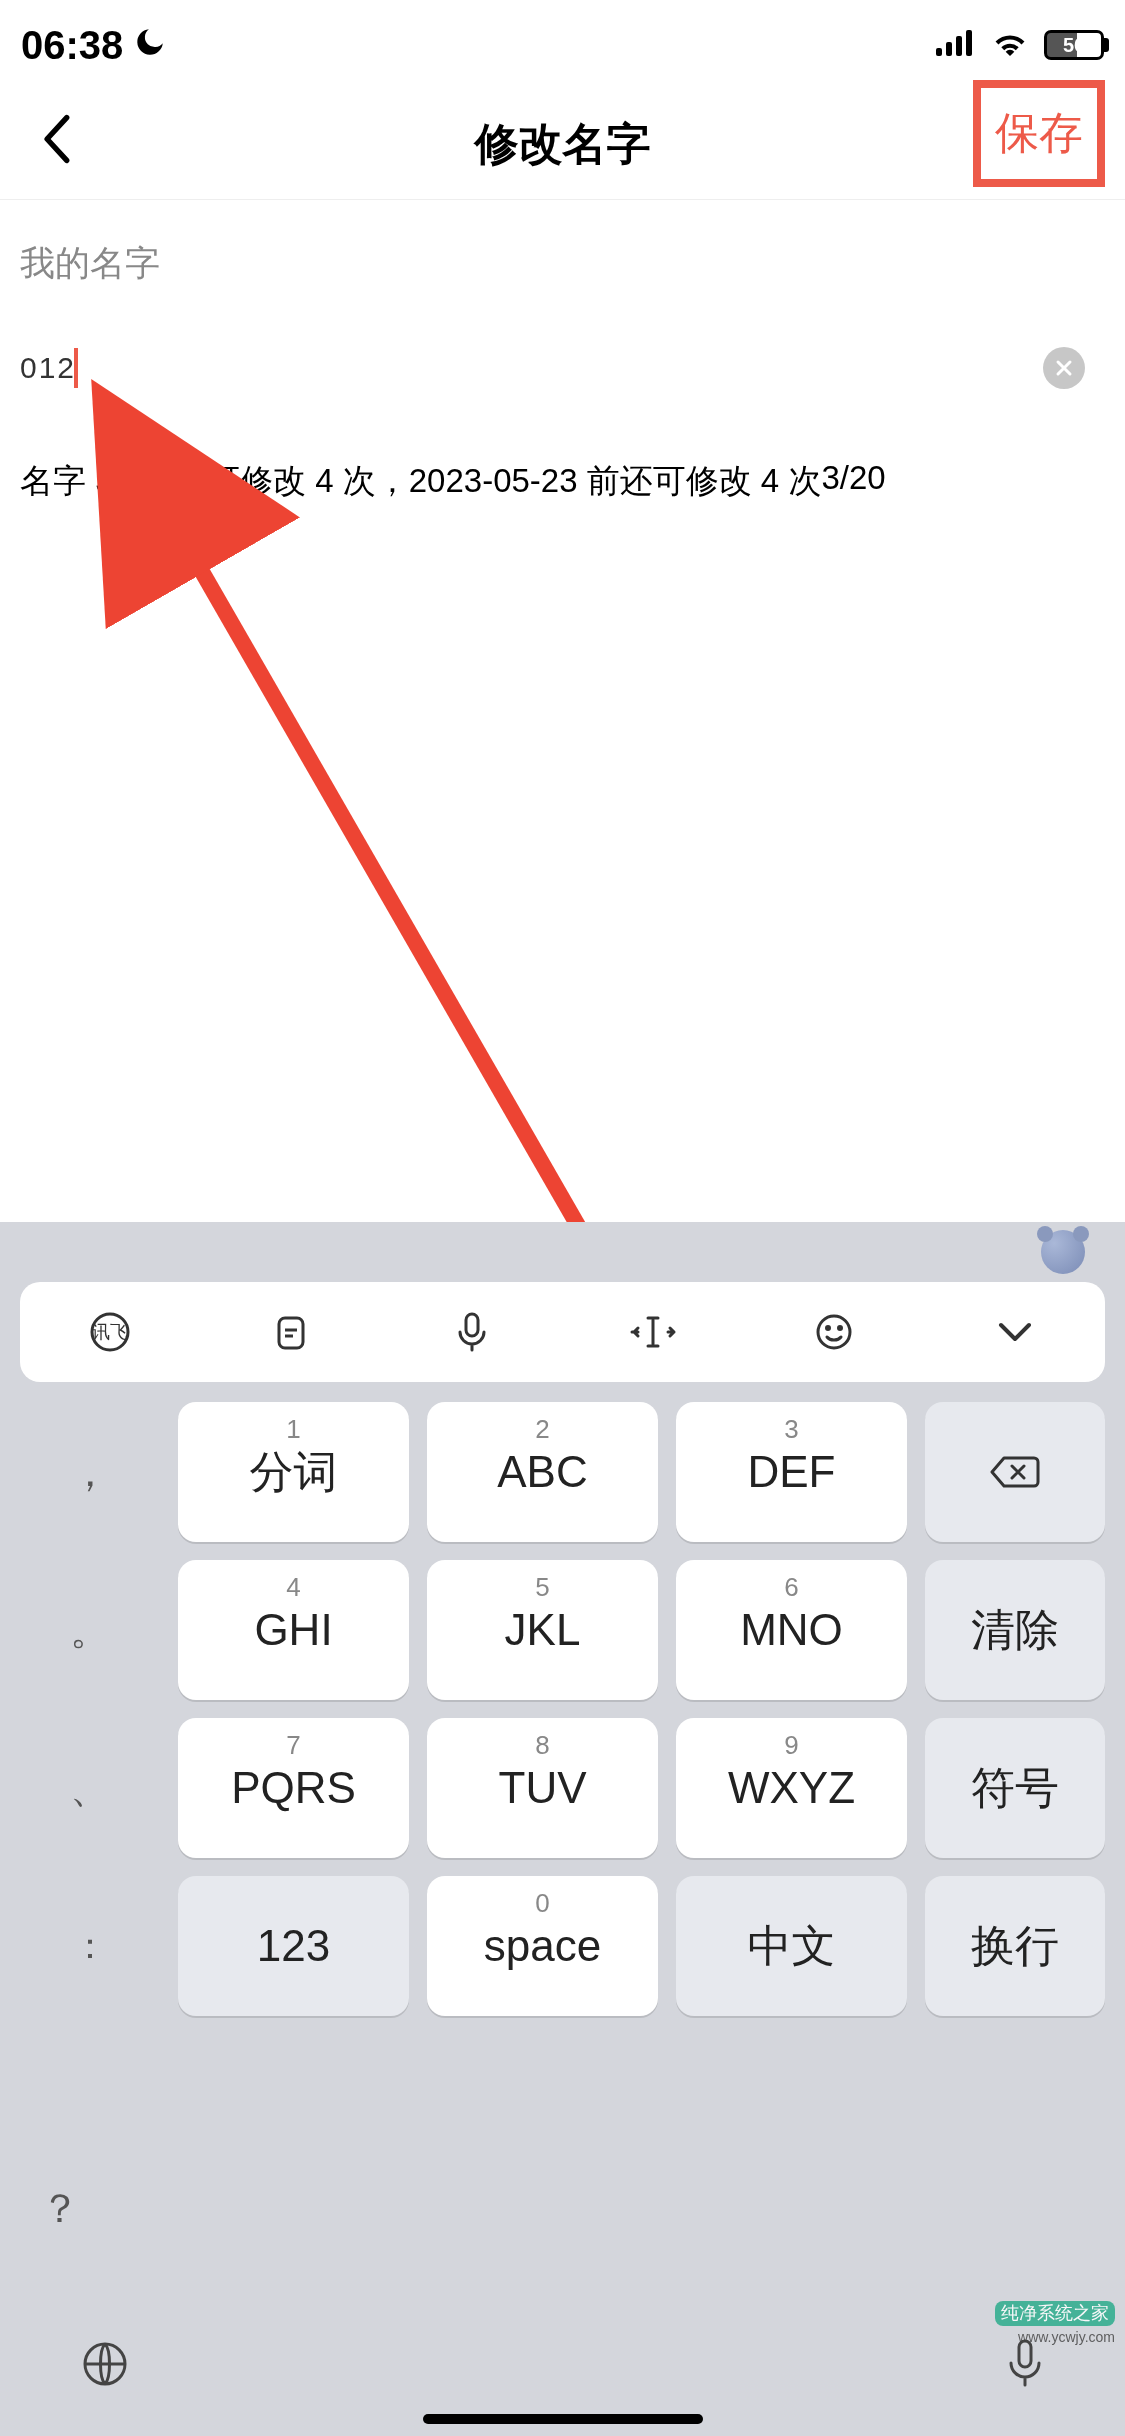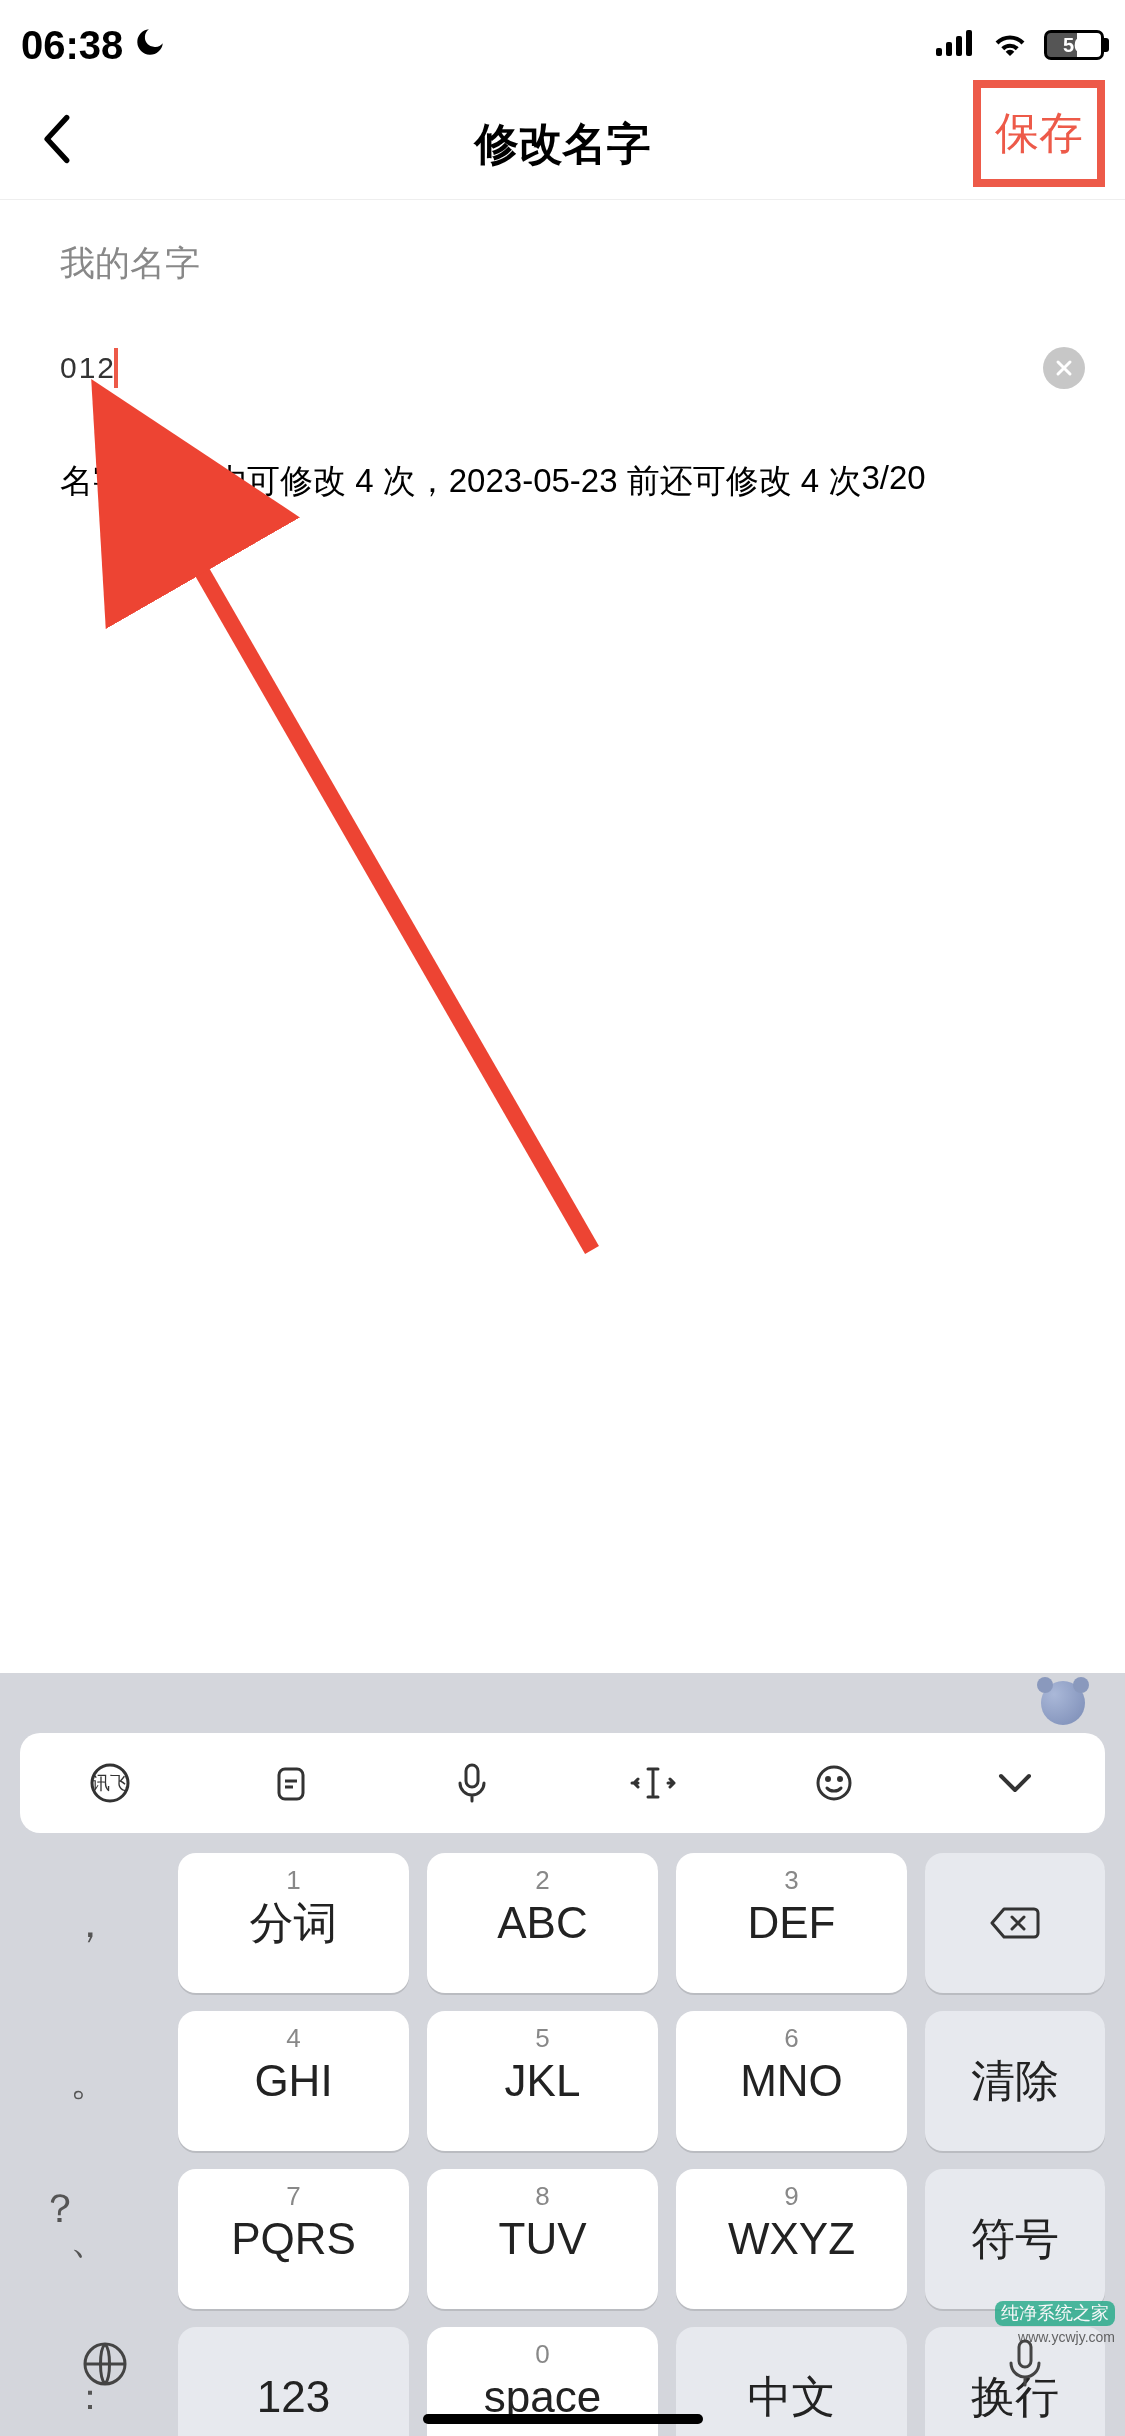--- a/index.html
+++ b/index.html
@@ -12,33 +12,33 @@
 .battery-box { width: 60px; height: 30px; border: 3px solid #000; border-radius: 7px; position: relative; display: flex; align-items: center; justify-content: center; font-size: 20px; font-weight: 700; background: linear-gradient(to right, #555 56%, transparent 56%); }
 .battery-box::after { content: ''; position: absolute; right: -8px; width: 5px; height: 14px; background: #000; border-radius: 0 3px 3px 0; }
 
 
 .nav-bar { height: 110px; display: flex; align-items: center; position: relative; border-bottom: 1px solid #eee; }
 .back { position: absolute; left: 30px; font-size: 50px; font-weight: 400; padding: 10px; }
 .title { flex: 1; text-align: center; font-size: 44px; font-weight: 600; }
 .save { position: absolute; right: 20px; top: -10px; border: 8px solid #ed5a49; padding: 16px 14px; font-size: 44px; color: #ed5a49; font-weight: 500; }
 
 
-.content { padding: 30px 40px 0 60px; }
+.content { padding: 30px 40px 0 20px; }
 .section-label { font-size: 35px; color: #888; margin-top: 10px; }
 .input-row { display: flex; align-items: center; margin-top: 60px; position: relative; }
 .cursor { display: inline-block; width: 4px; height: 40px; background: #ed5a49; margin-left: -2px; animation: blink 1s infinite; }
 @keyframes blink { 50% { opacity: 0; } }
 .clear-btn { width: 42px; height: 42px; border-radius: 50%; background: #c7c7c7; color: #fff; display: flex; align-items: center; justify-content: center; font-size: 28px; }
 .hint-row { display: flex; justify-content: flex-start; margin-top: 70px; font-size: 33px; color: #000000; }
 
 
 .arrow-overlay { position: absolute; left: 0; top: 0; pointer-events: none; }
 
 
-.keyboard { position: absolute; bottom: 0; left: 0; right: 0; height: 763px; background: #d4d6dc; }
+.keyboard { position: absolute; bottom: 0; left: 0; right: 0; height: 1214px; background: #d4d6dc; }
 .kb-topbar { height: 60px; display: flex; justify-content: flex-end; align-items: center; padding-right: 40px; }
 .koala { width: 44px; height: 44px; border-radius: 50%; background: radial-gradient(circle at 30% 30%, #aab8d8, #7a8bb5); position: relative; }
 .koala::before, .koala::after { content: ''; position: absolute; width: 16px; height: 16px; background: #8a99bd; border-radius: 50%; top: -4px; }
 .koala::before { left: -4px; } .koala::after { right: -4px; }
 
 .kb-toolbar { margin: 0 20px 20px 20px; height: 100px; background: #fff; border-radius: 20px; display: flex; align-items: center; justify-content: space-around; }
 .tb-icon { width: 50px; height: 50px; display: flex; align-items: center; justify-content: center; color: #333; }
 
 .key-grid { display: grid; grid-template-columns: 140px repeat(3, 1fr) 180px; grid-auto-rows: 140px; gap: 18px; padding: 0 20px; }
 .key { background: #fff; border-radius: 18px; display: flex; flex-direction: column; align-items: center; justify-content: center; font-size: 44px; color: #222; position: relative; box-shadow: 0 2px 0 rgba(0,0,0,.12); }

